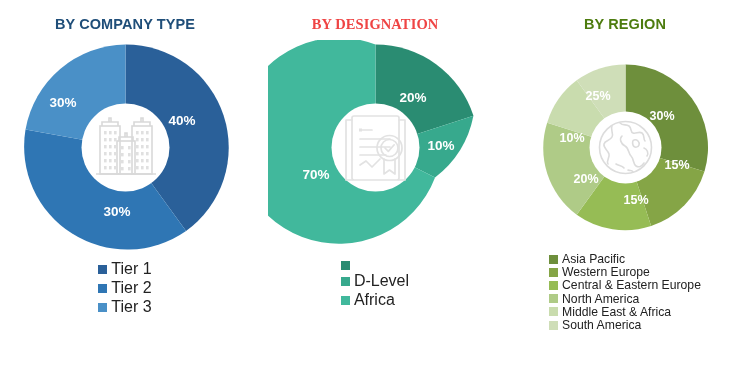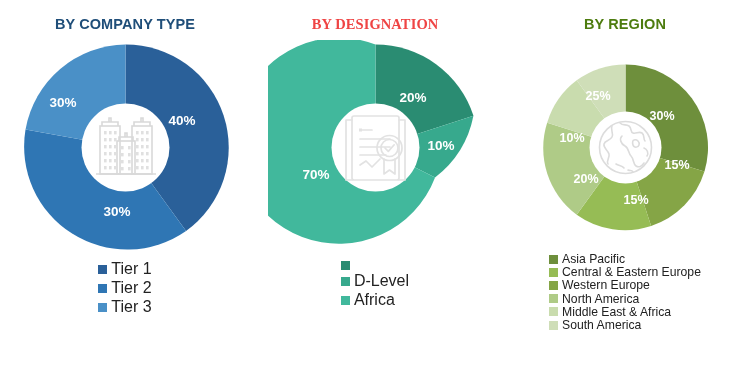--- a/index.html
+++ b/index.html
@@ -307,28 +307,28 @@
         </g>
       </svg>
     </div>
 
     <div class="legend">
       <div class="legend-row">
         <span class="legend-swatch" style="background:#6E8F3C;"></span>
         <span class="legend-text">Asia Pacific</span>
       </div>
       <div class="legend-row">
+        <span class="legend-swatch" style="background:#85A546;"></span>
+        <span class="legend-text">Western Europe</span>
+      </div>
+      <div class="legend-row">
         <span class="legend-swatch" style="background:#96BC55;"></span>
         <span class="legend-text">Central &amp; Eastern Europe</span>
       </div>
       <div class="legend-row">
-        <span class="legend-swatch" style="background:#85A546;"></span>
-        <span class="legend-text">Western Europe</span>
-      </div>
-      <div class="legend-row">
         <span class="legend-swatch" style="background:#AFCB87;"></span>
         <span class="legend-text">North America</span>
       </div>
       <div class="legend-row">
         <span class="legend-swatch" style="background:#C9DCAE;"></span>
         <span class="legend-text">Middle East &amp; Africa</span>
       </div>
       <div class="legend-row">
         <span class="legend-swatch" style="background:#CFDEB8;"></span>
         <span class="legend-text">South America</span>

